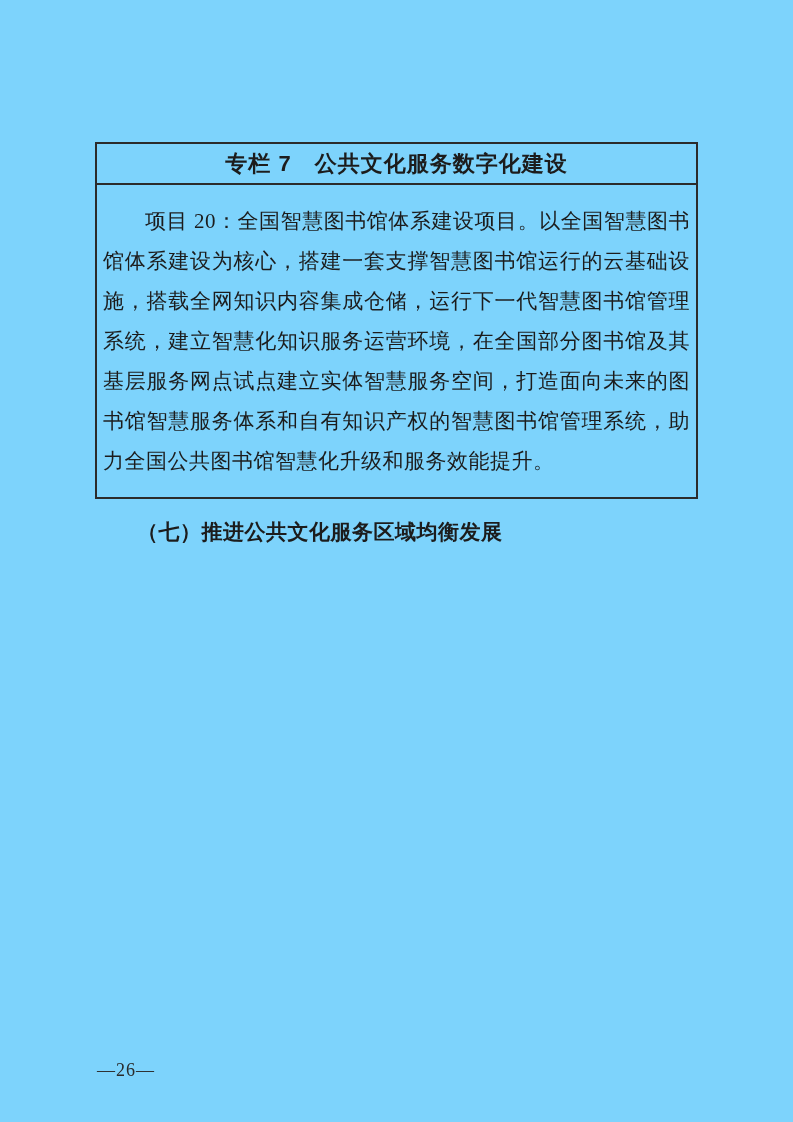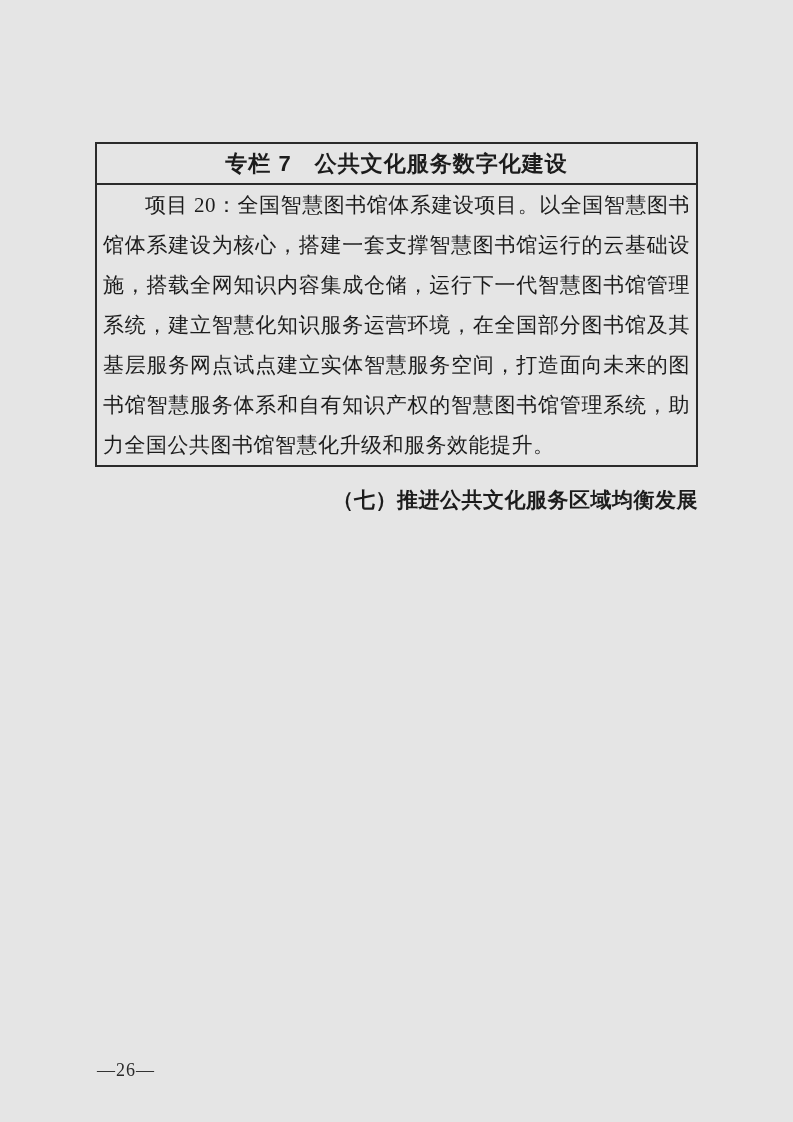--- a/index.html
+++ b/index.html
@@ -5,21 +5,21 @@
   html, body {
     margin: 0;
     padding: 0;
     background: #9c9c9c;
   }
   .page {
     position: relative;
     width: 793px;
     height: 1122px;
     margin: 0 auto;
-    background: #e5e5e5;
+    background: #7dd3fc;
     color: #1c1c1c;
     font-family: "Liberation Serif", "DejaVu Serif", serif;
     overflow: hidden;
   }
   .content {
     position: absolute;
     left: 95px;
     top: 142px;
     width: 603px;
   }
@@ -30,39 +30,38 @@
   .panel-header {
     font-family: "Liberation Sans", "DejaVu Sans", sans-serif;
     font-weight: bold;
     font-size: 22px;
     line-height: 39px;
     text-align: center;
     border-bottom: 2px solid #2b2b2b;
     letter-spacing: 1px;
   }
   .panel-body {
-    padding: 0 6px;
+    padding: 16px 6px;
   }
   .panel-body p {
     margin: 0;
     font-size: 21px;
     line-height: 40px;
     text-align: justify;
     text-indent: 2em;
     letter-spacing: 0.5px;
   }
   .section-heading {
     margin: 13px 0 0 0;
     font-family: "Liberation Sans", "DejaVu Sans", sans-serif;
     font-weight: bold;
     font-size: 21px;
     line-height: 40px;
     text-indent: 2em;
     letter-spacing: 0.5px;
-    text-align: right;
   }
   .body-para {
     margin: 0;
     font-size: 21px;
     line-height: 40px;
     text-align: justify;
     text-indent: 2em;
     letter-spacing: 0.5px;
   }
   .page-number {

